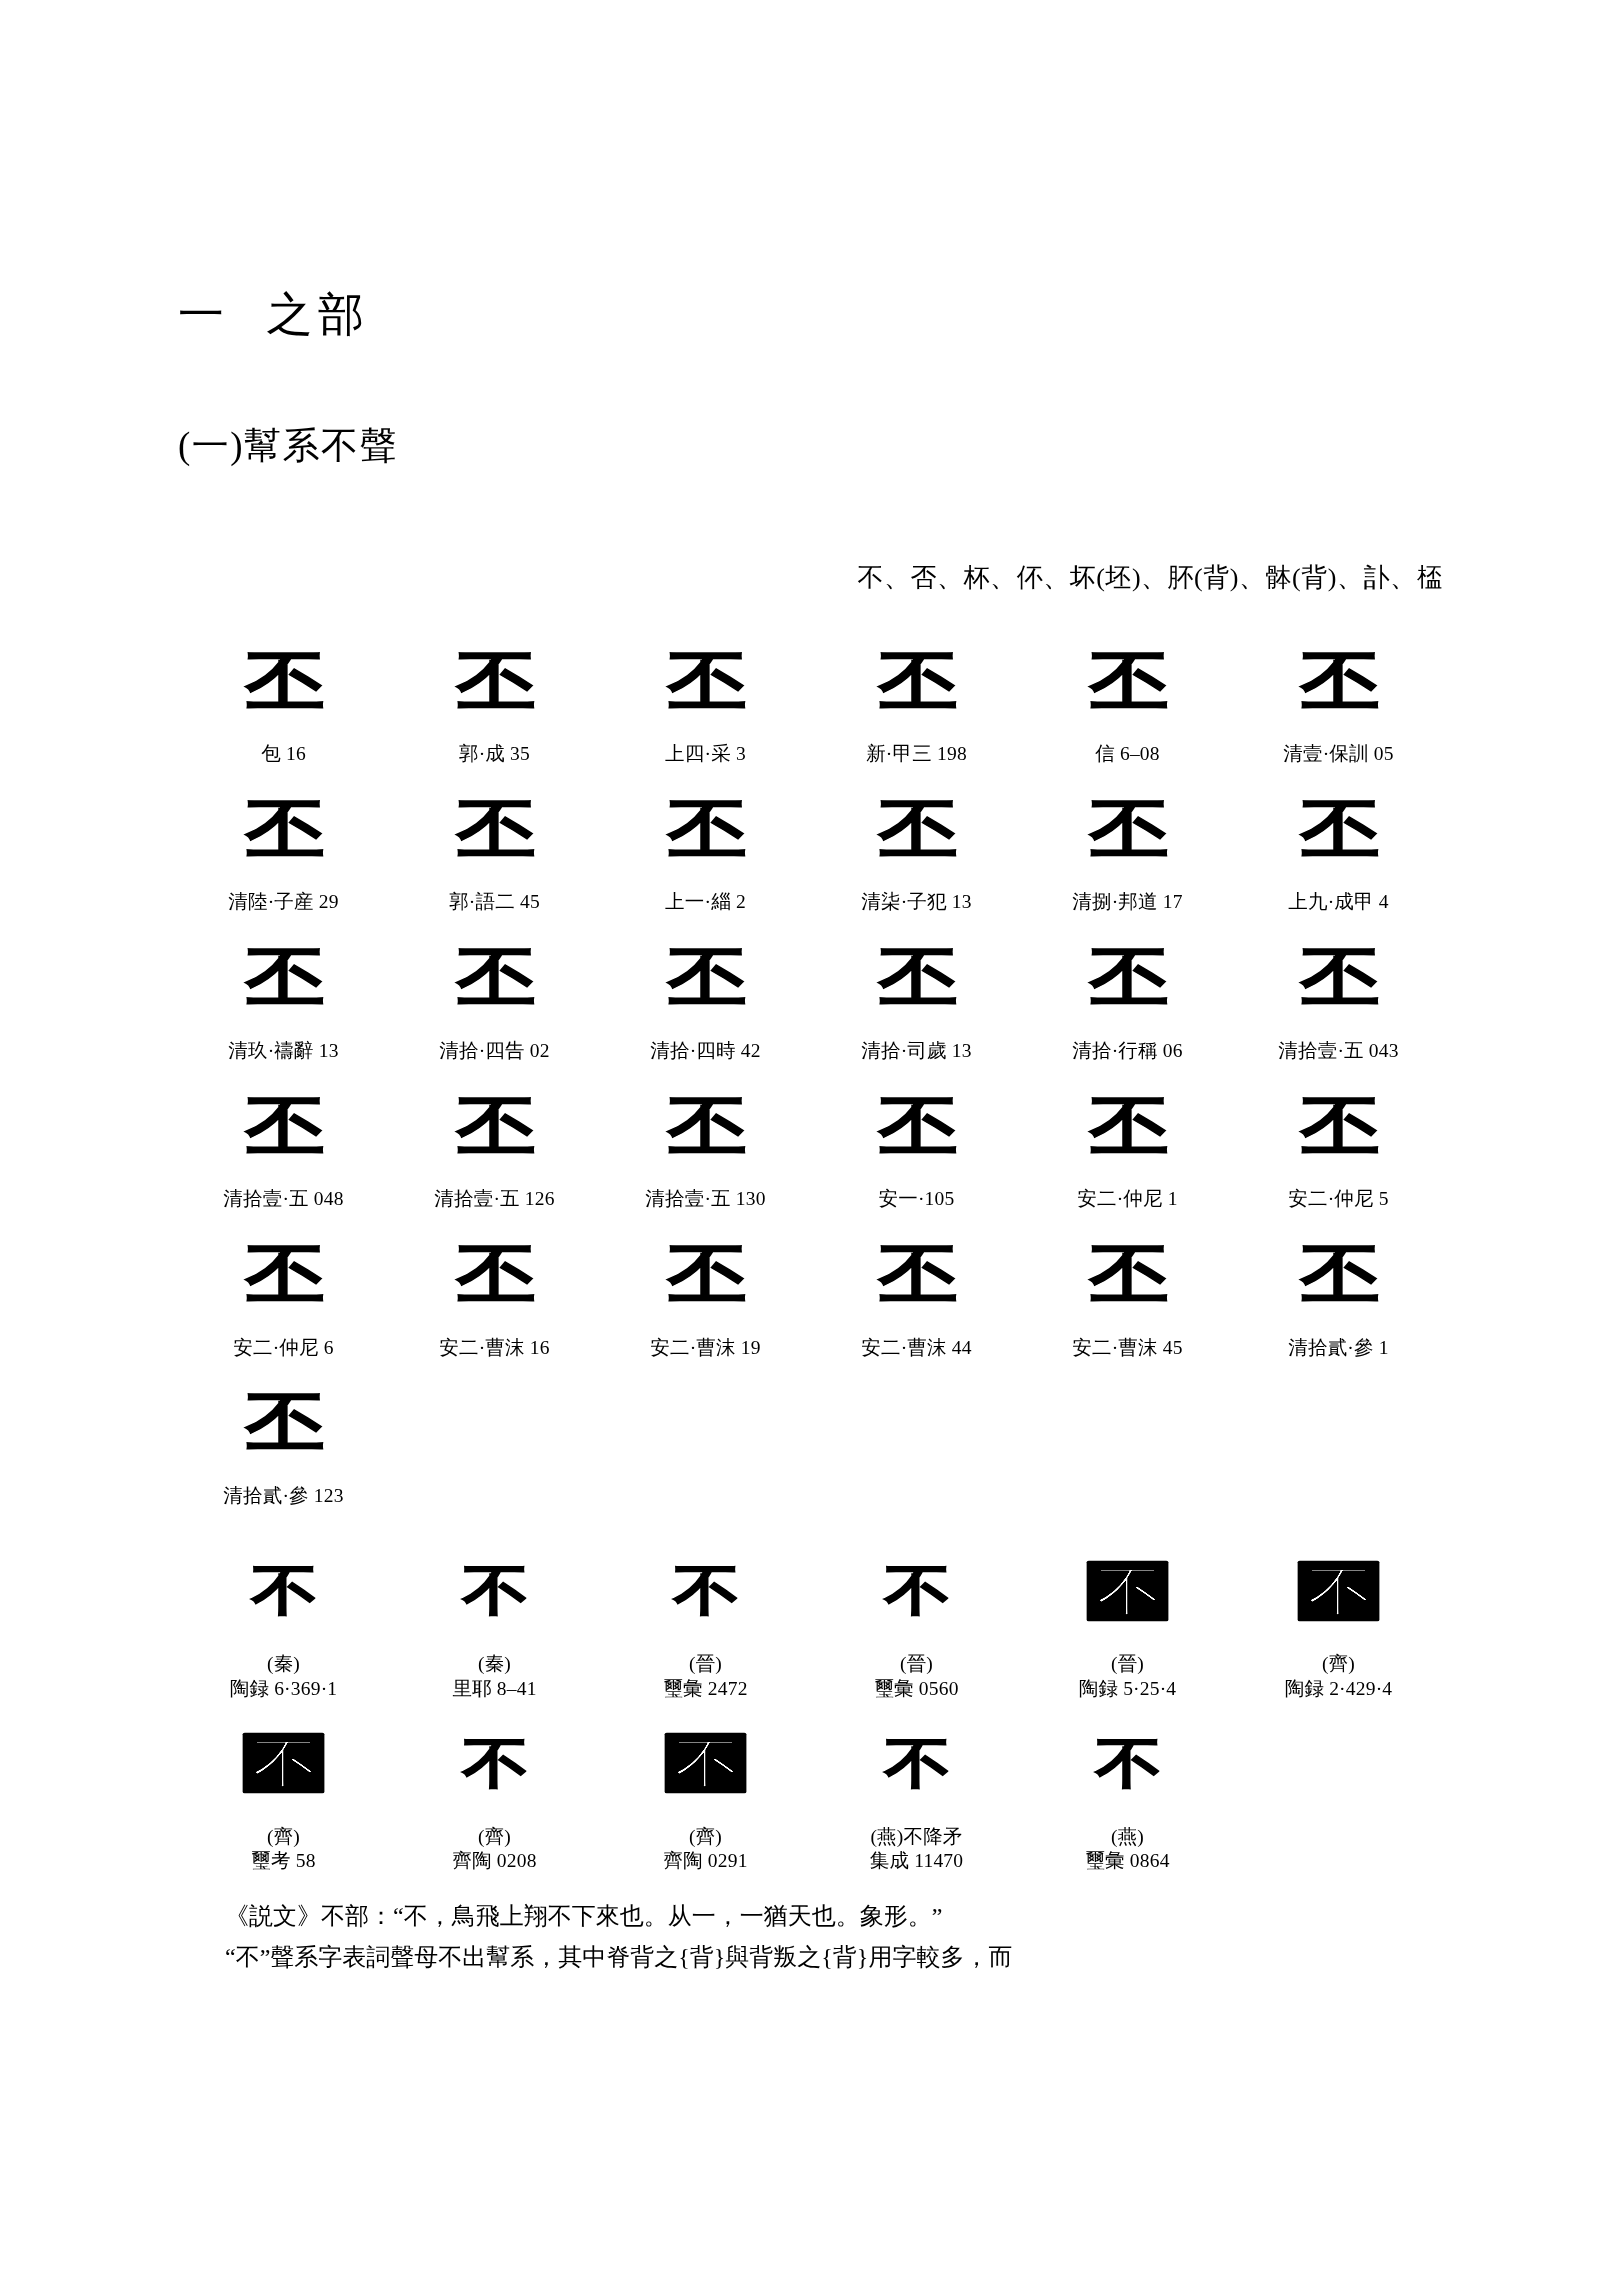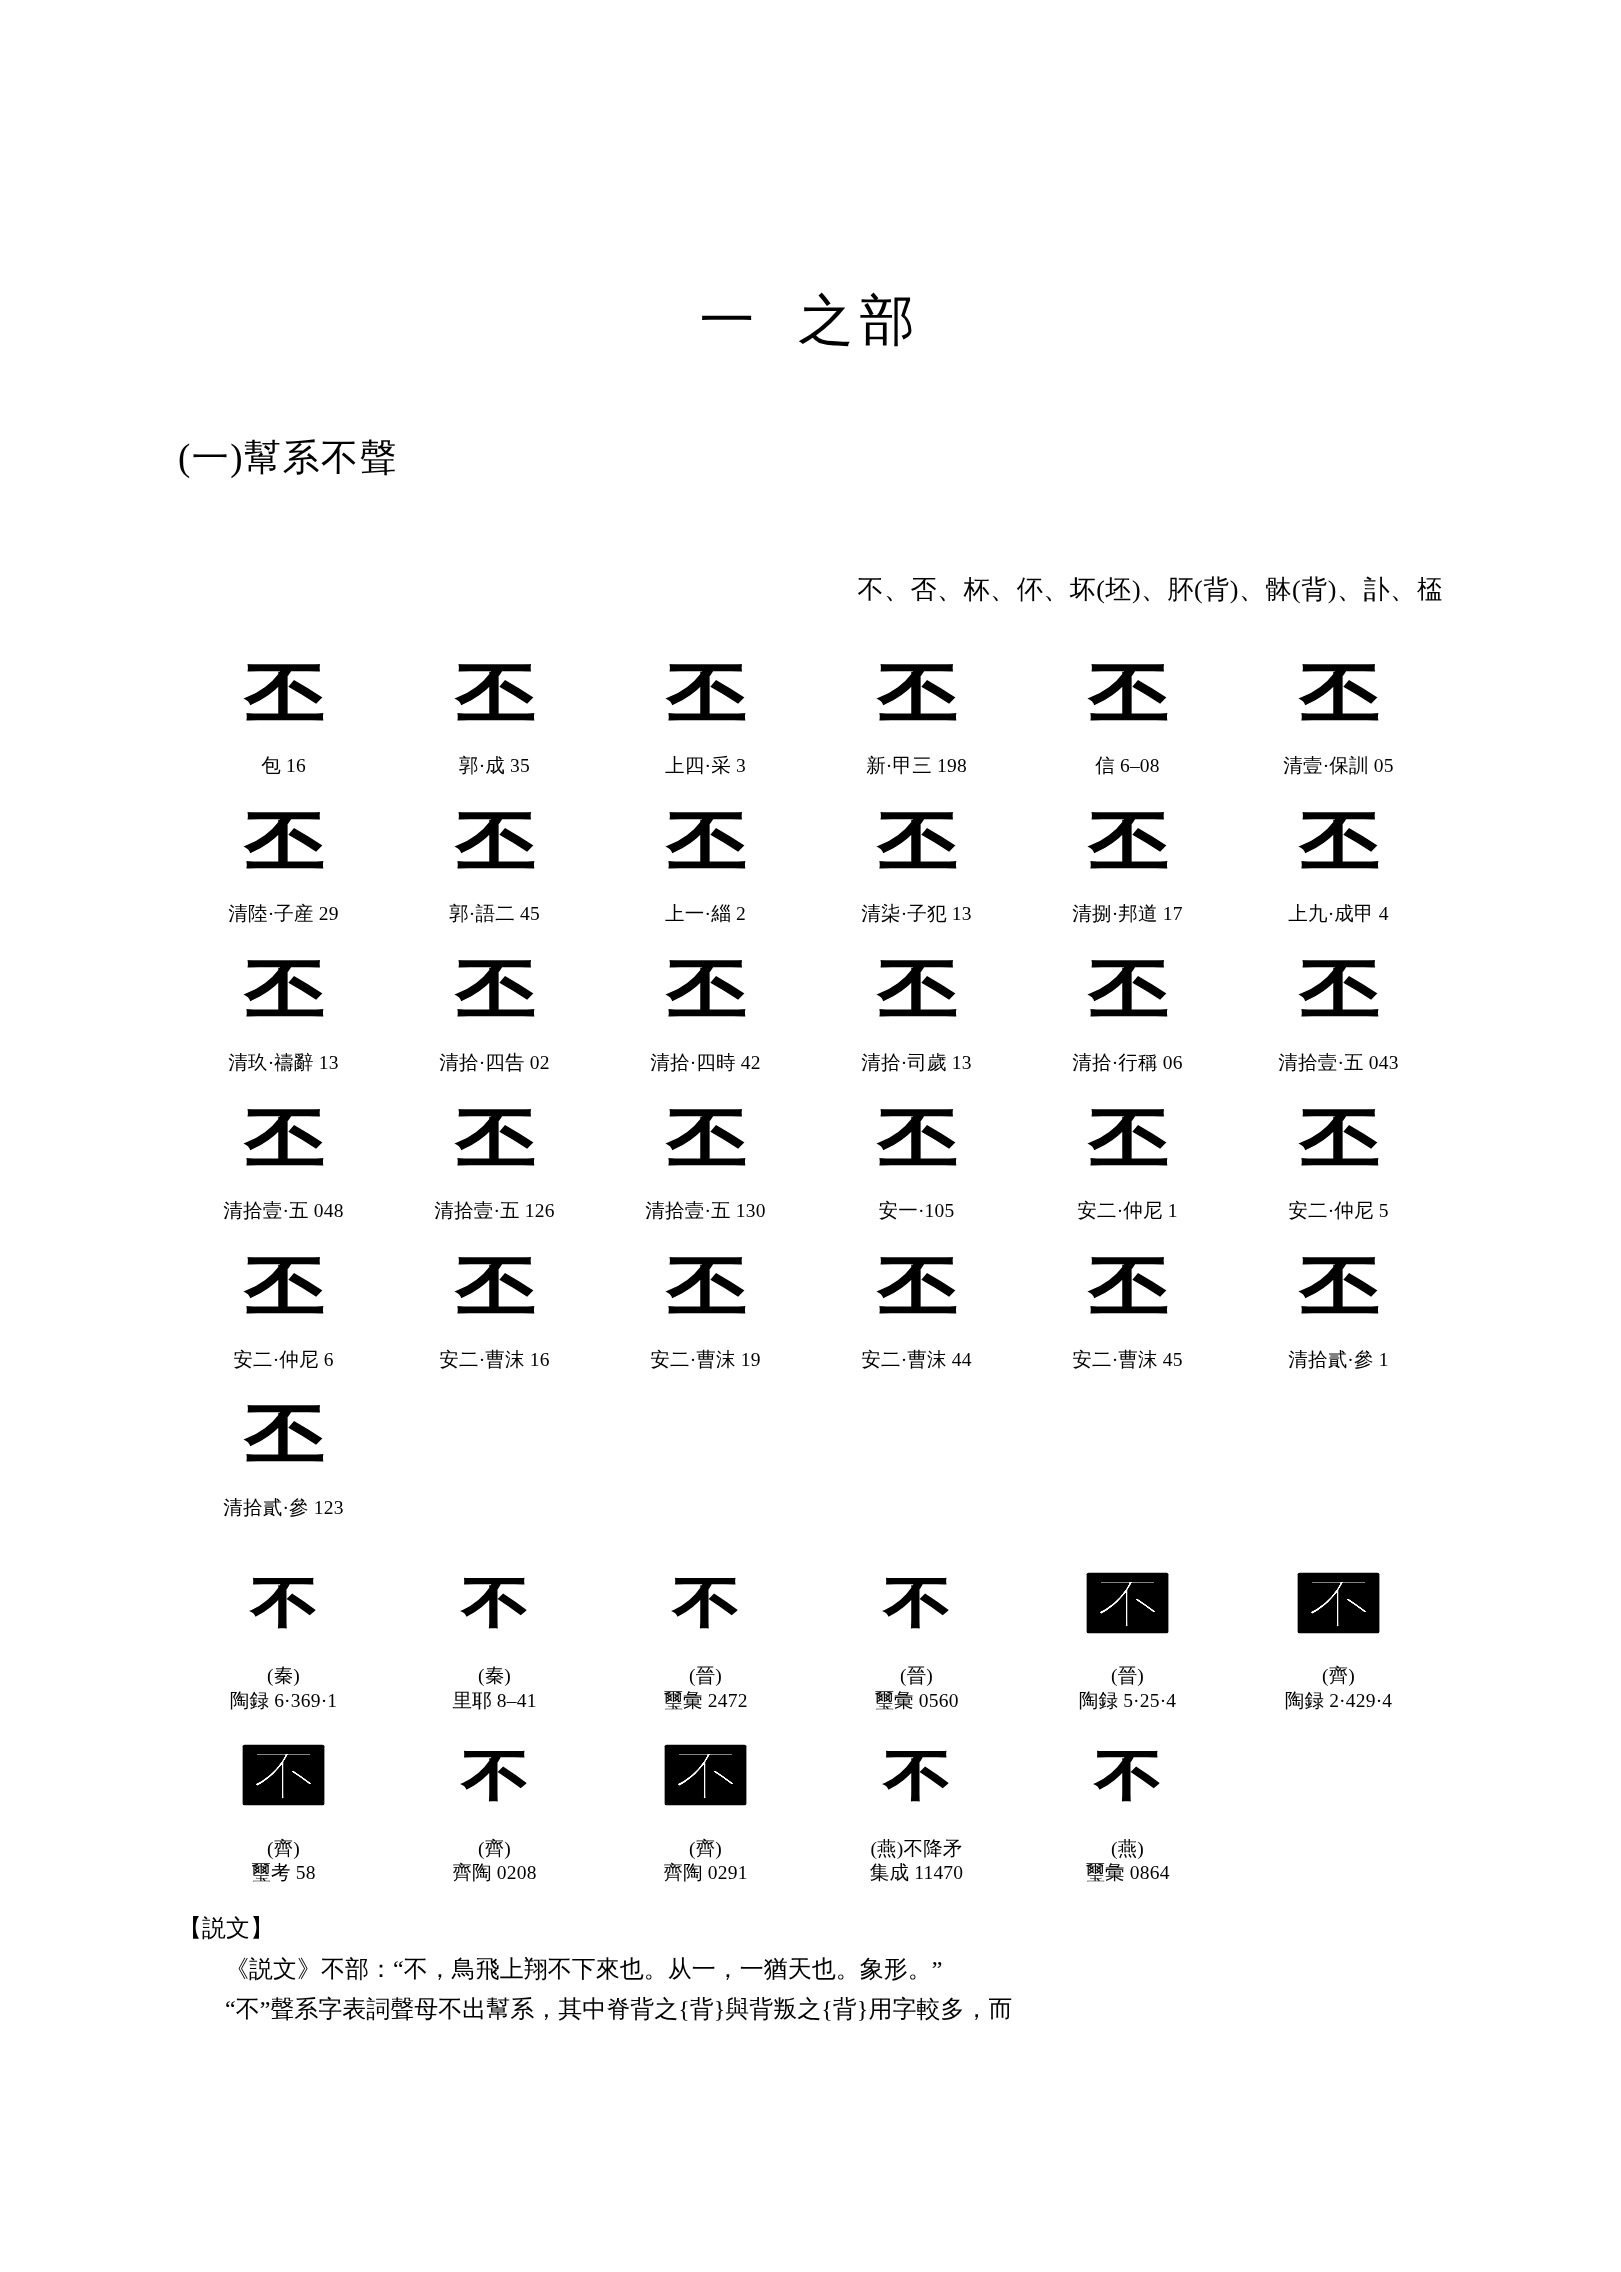--- a/index.html
+++ b/index.html
@@ -16,22 +16,22 @@
     overflow: hidden;
   }
   .page {
     width: 1621px;
     height: 2273px;
     position: relative;
     box-sizing: border-box;
     padding: 0 178px;
   }
   .section-title {
-    text-align: center;
-    font-size: 55px;
+    text-align: left;
+    font-size: 46px;
     letter-spacing: 0.12em;
     font-weight: 500;
     margin-top: 284px;
     font-family: Liberation Sans, sans-serif;
   }
   .section-title .gap {
     display: inline-block;
     width: 37px;
   }
   .subsection-title {
@@ -454,19 +454,18 @@
           <span class="state">(燕)</span>
           <span>璽彙 0864</span>
         </div>
       </div>
       <div class="cell"></div>
     </div>
 
   </div>
 
   <div class="notes">
-    <div class="label">【説文】</div>
     <p>《説文》不部：“不，鳥飛上翔不下來也。从一，一猶天也。象形。”</p>
     <p>“不”聲系字表詞聲母不出幫系，其中脊背之{背}與背叛之{背}用字較多，而</p>
   </div>
 
 </div>
 
 
 </body></html>

